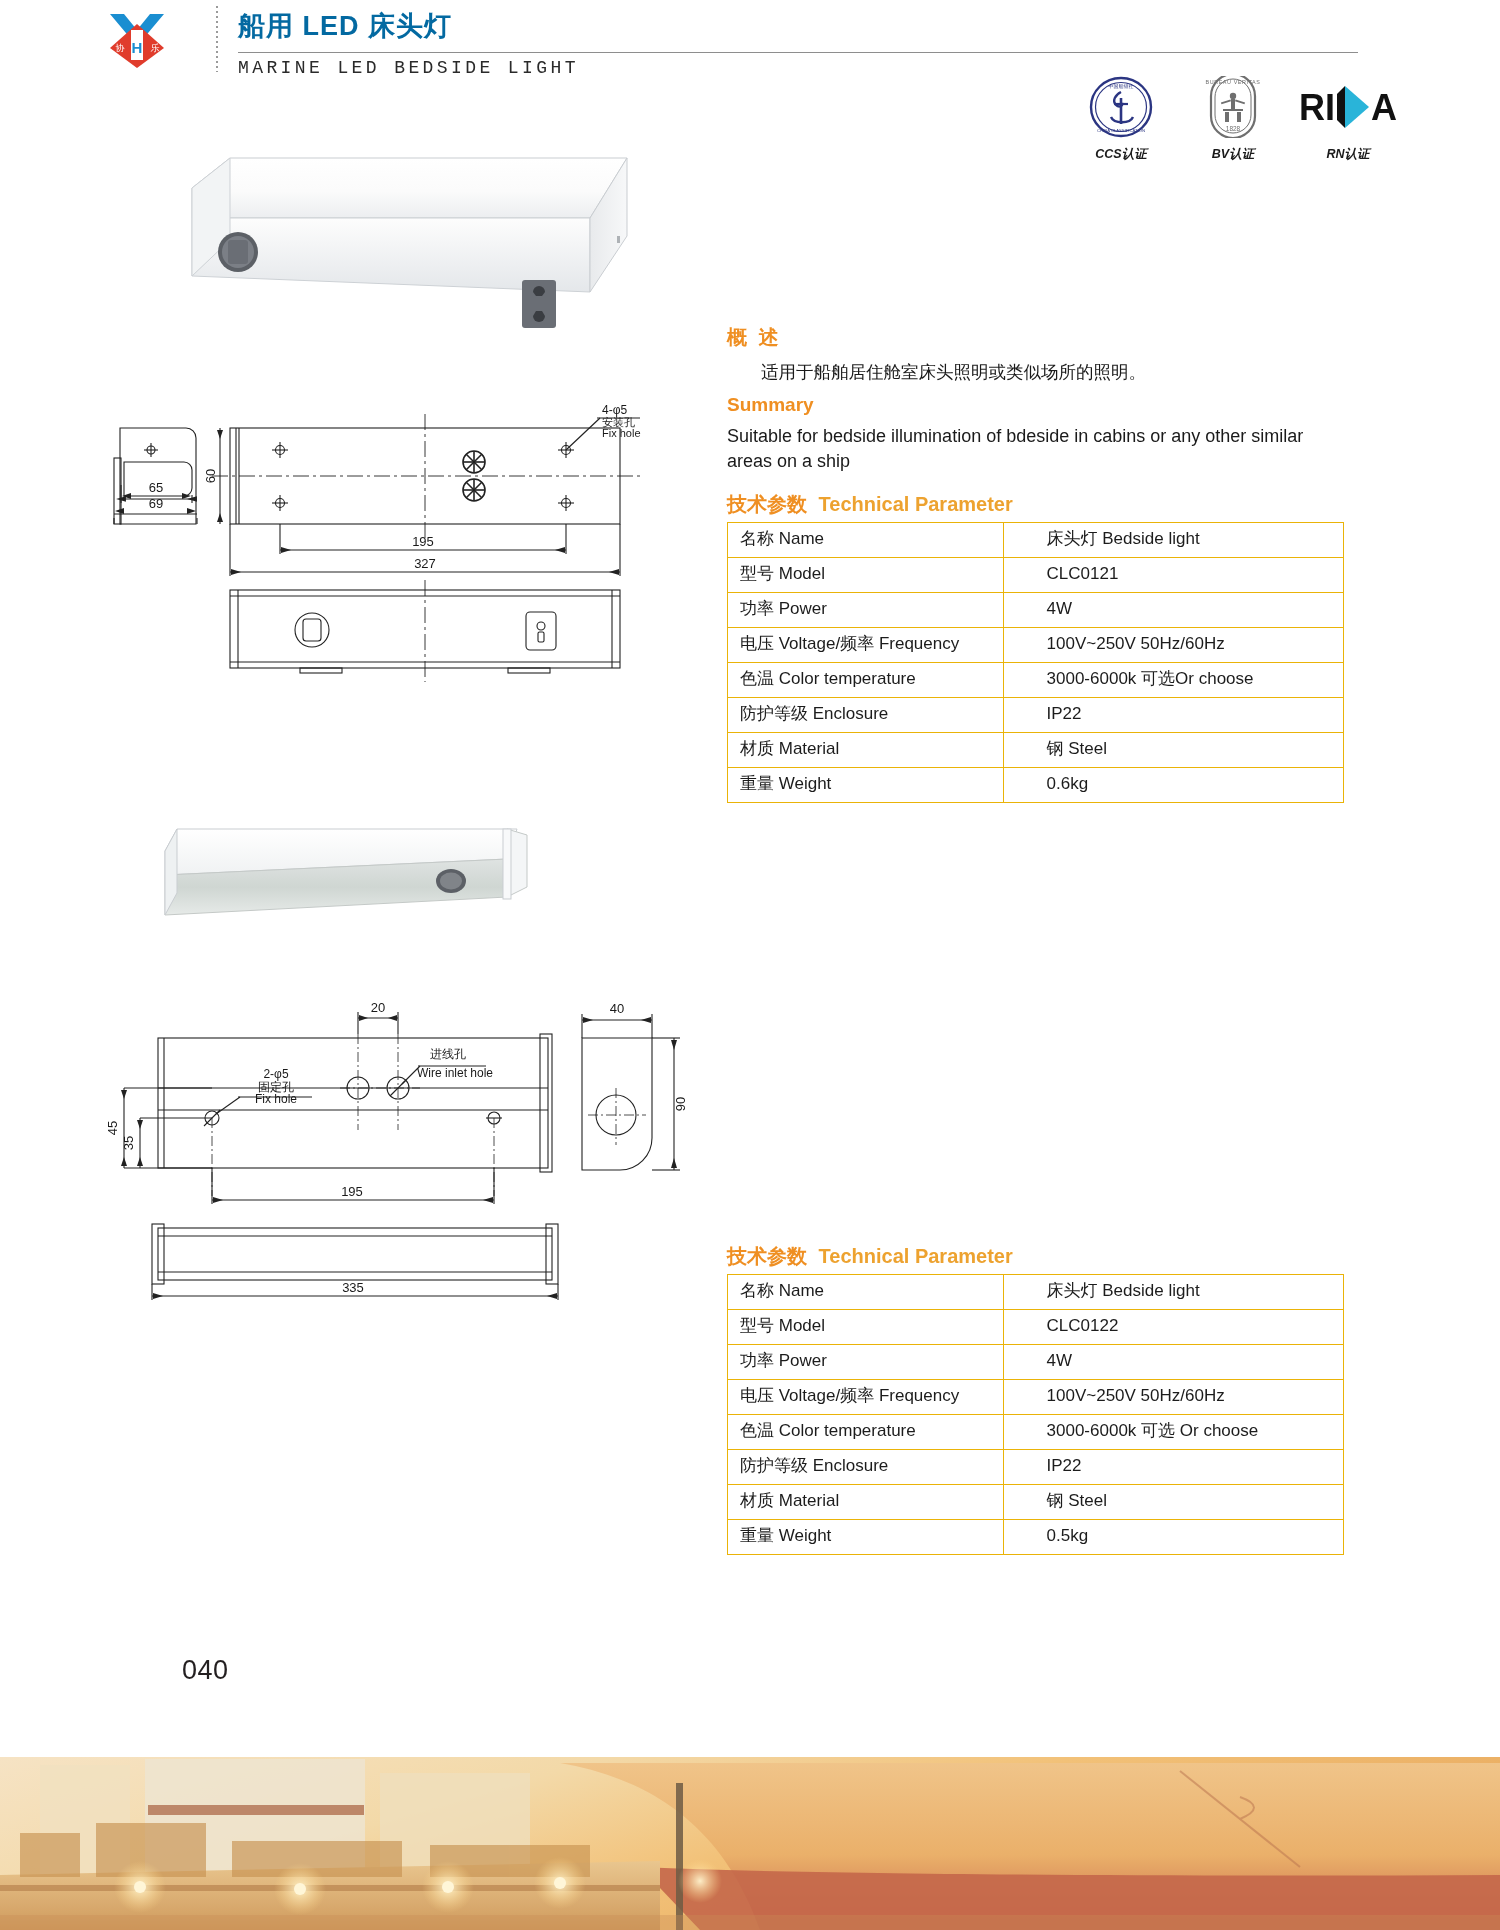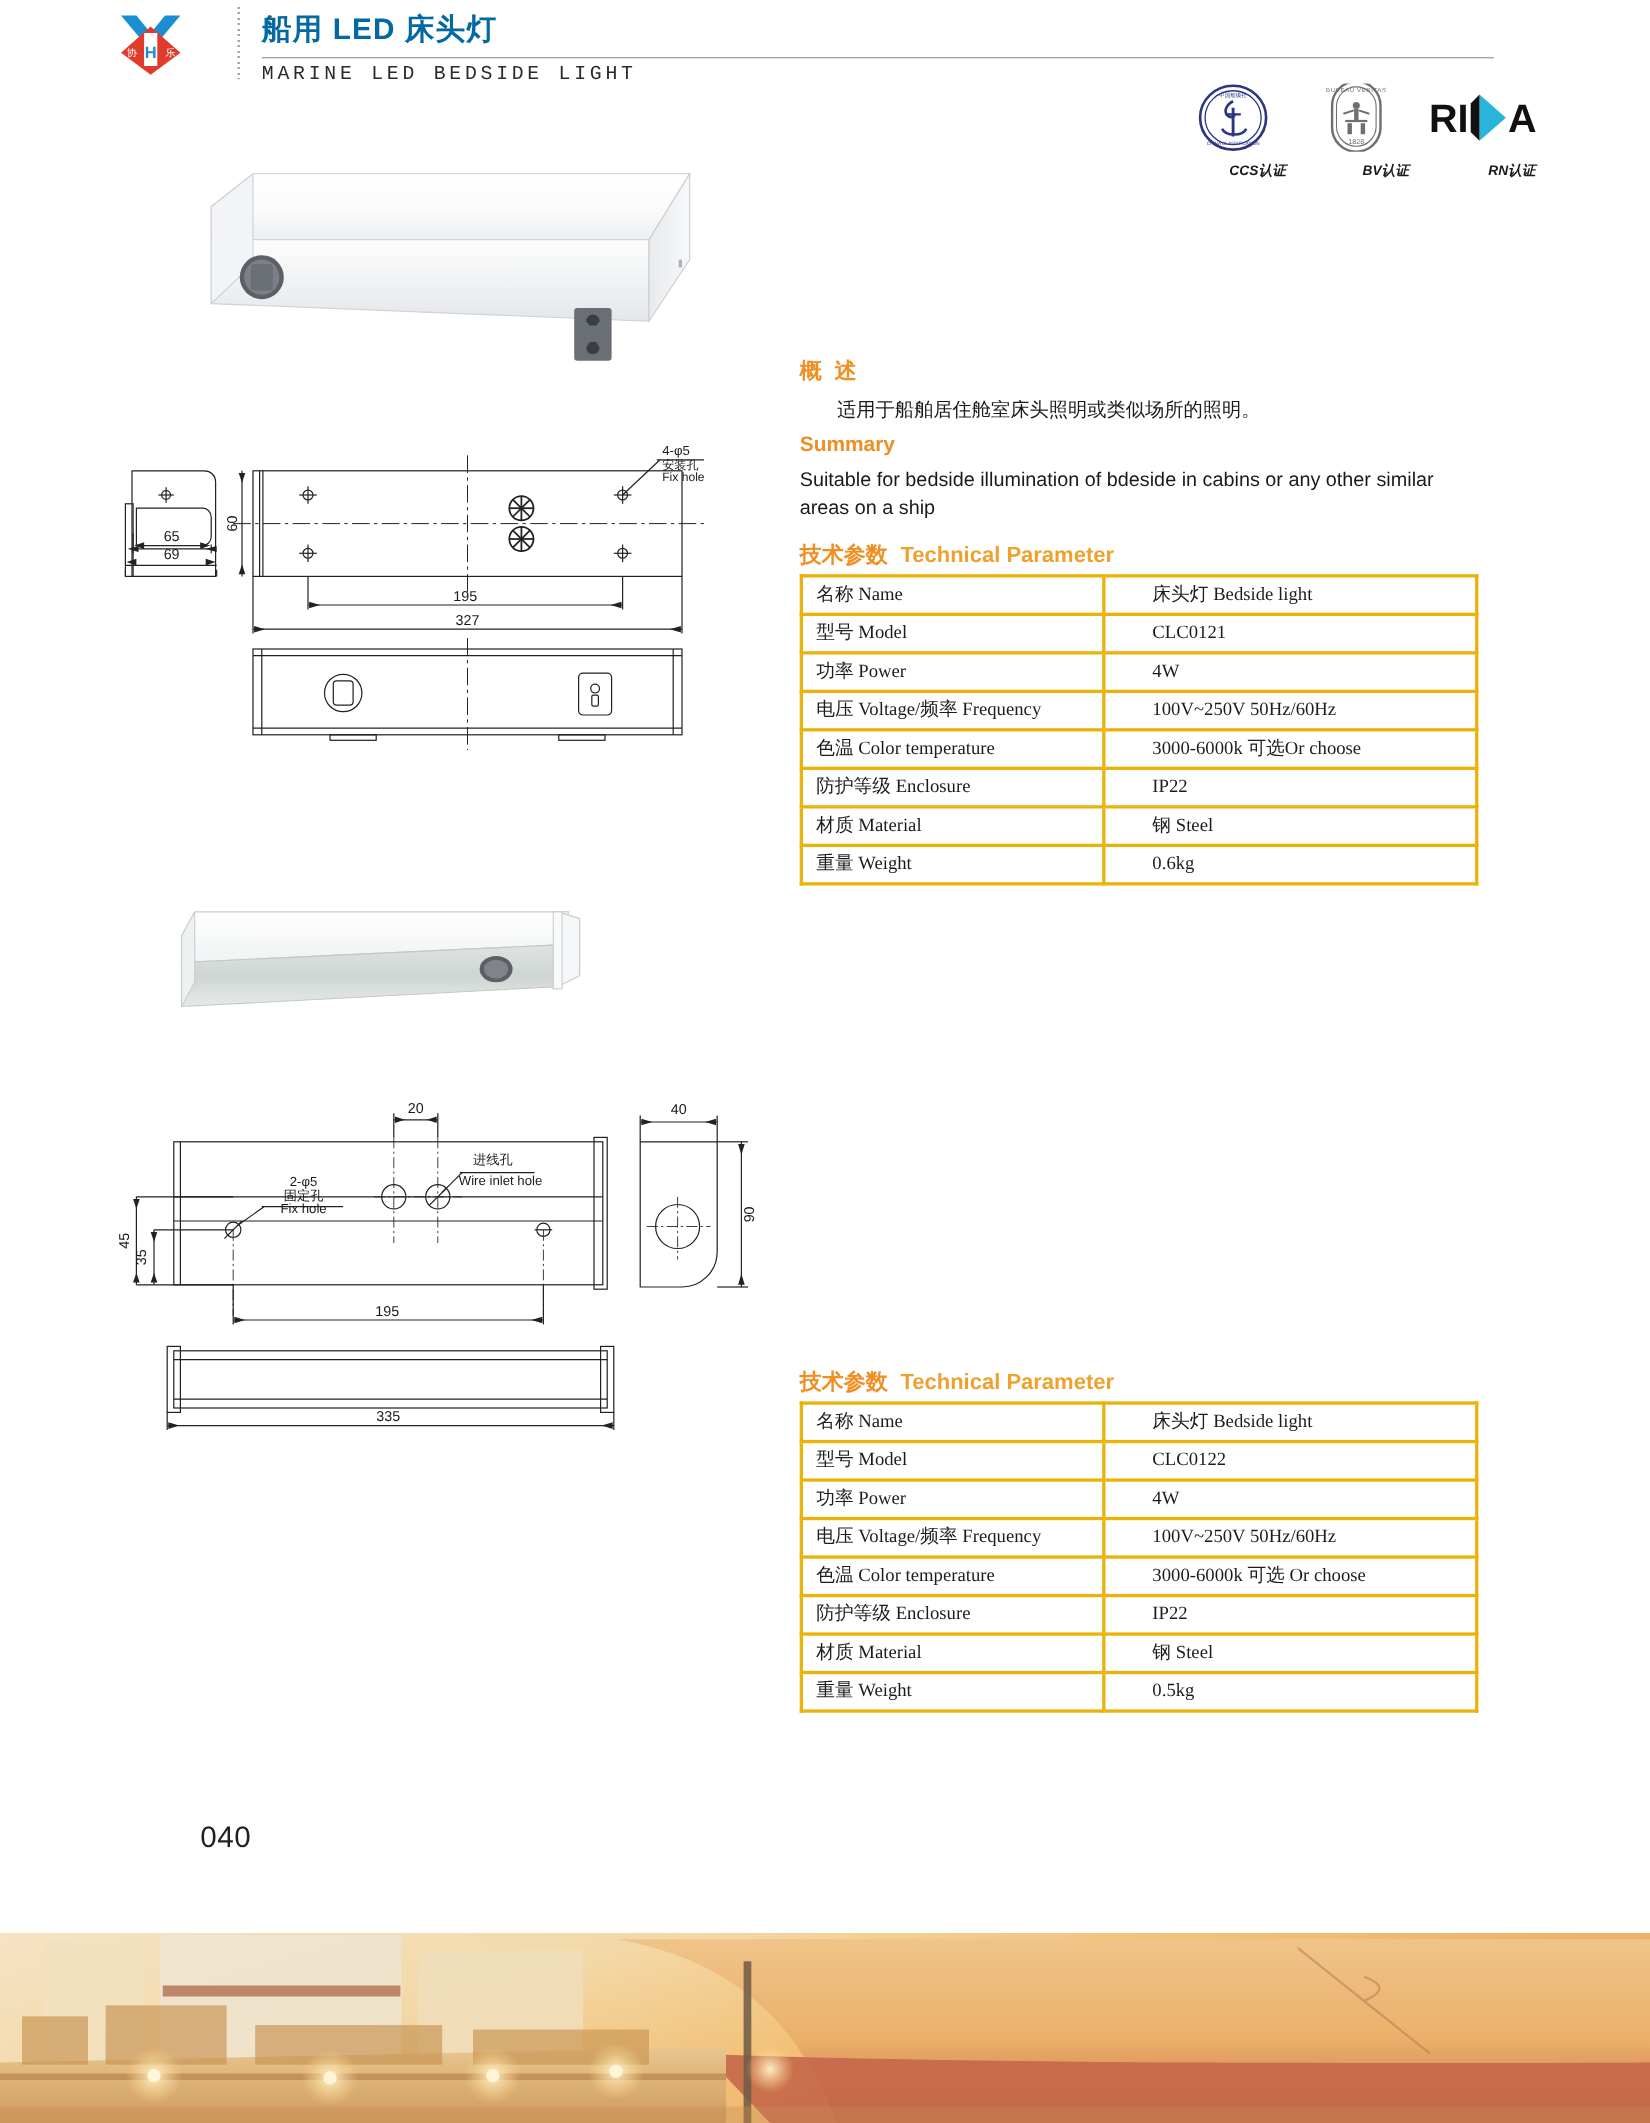--- a/index.html
+++ b/index.html
@@ -27,21 +27,21 @@
     position:absolute; left:238px; top:52px; width:1120px; height:1px; background:#8e8e8e;
   }
   #title-en {
     position:absolute; left:238px; top:58px;
     font-size:18px; color:#2a2a2a; letter-spacing:3.4px;
     font-family:"Liberation Mono","DejaVu Sans Mono",monospace;
     white-space:nowrap;
   }
 
   
-  .cert { position:absolute; top:76px; width:96px; text-align:right; }
+  .cert { position:absolute; top:76px; width:96px; text-align:center; }
   .cert-label {
     font-size:12.5px; color:#1a1a1a; margin-top:4px; font-weight:bold;
     white-space:nowrap;
     font-style:italic;
   }
   #cert-ccs { left:1073px; }
   #cert-bv  { left:1185px; }
   #cert-rn  { left:1300px; }
 
   
@@ -70,22 +70,22 @@
   .tp-head .en { color:#eda22f; }
 
   
   .spec-table {
     position:absolute; border-collapse:collapse; width:617px;
     font-size:17px; color:#1c1c1c;
   }
   #spec-table-1 { left:727px; top:522px; }
   #spec-table-2 { left:727px; top:1274px; }
   .spec-table td {
-    border:3px solid #eab308; padding:5px 10px 6px 12px; height:35px;
-    vertical-align:middle; line-height:1.2;font-family:Liberation Serif, serif;
+    border:1px solid #eab308; padding:5px 10px 6px 12px; height:35px;
+    vertical-align:middle; line-height:1.2;
   }
   .spec-table td.k { width:276px; }
   .spec-table td.v { width:341px;padding-left:43px; }
 
   
   #page-no {
     position:absolute; left:182px; top:1655px;
     font-size:27px; color:#231f20; letter-spacing:0.5px;
   }
 

